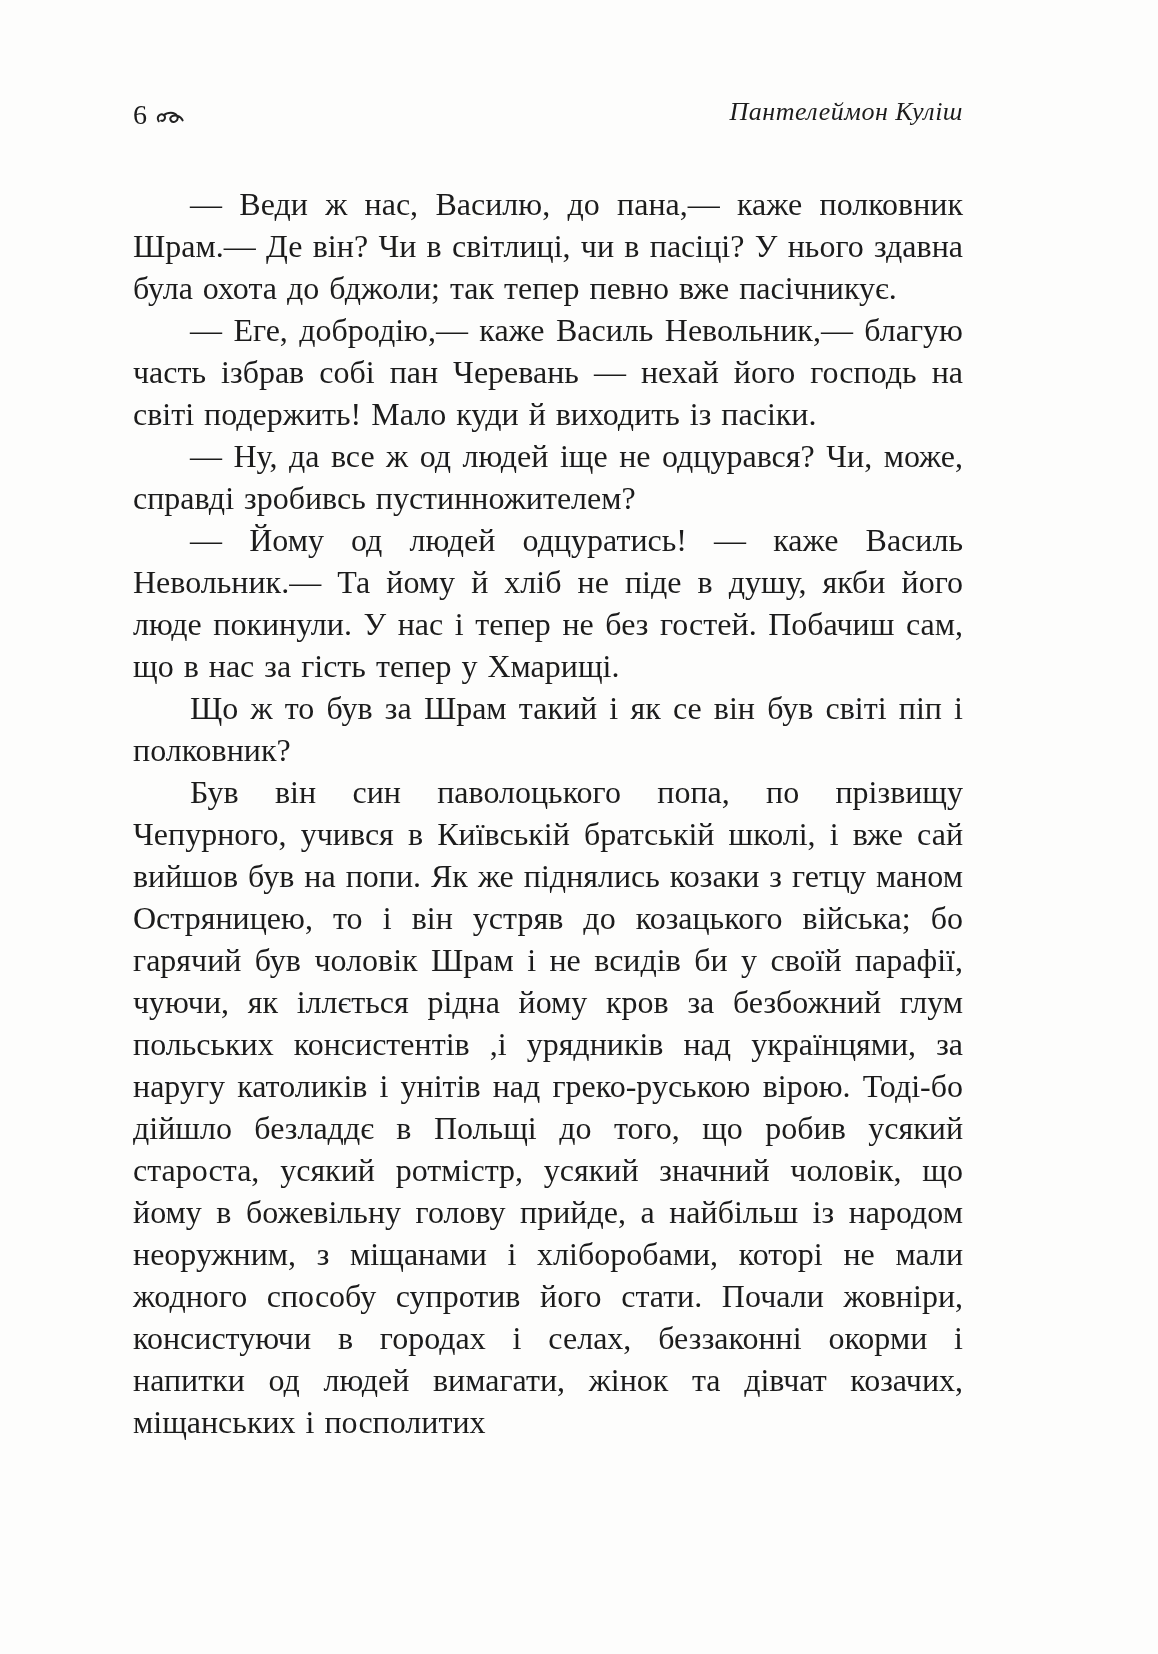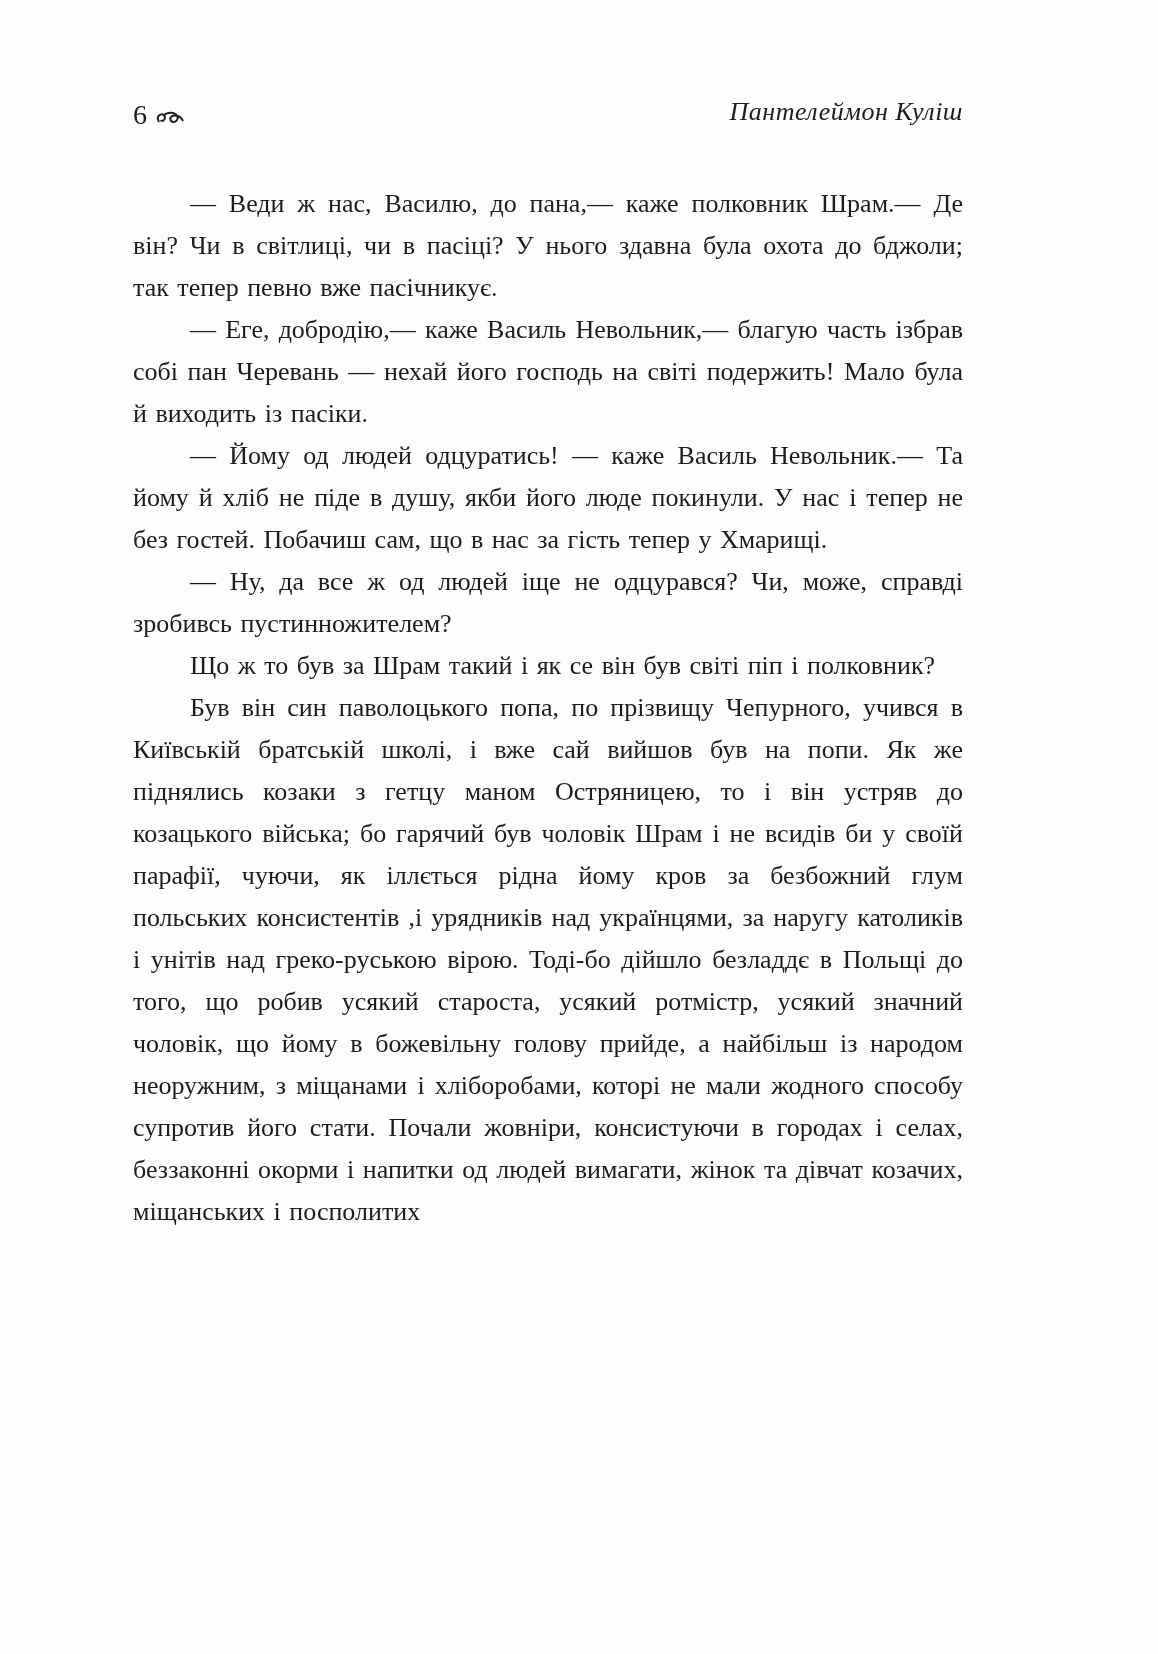--- a/index.html
+++ b/index.html
@@ -45,21 +45,21 @@
     text-align: right;
     font-style: italic;
     font-size: 26px;
     letter-spacing: 0.5px;
   }
   .body-text {
     position: absolute;
     top: 183px;
     left: 133px;
     width: 830px;
-    font-size: 26px;
+    font-size: 32px;
     line-height: 42px;
     text-align: justify;
     text-justify: inter-word;
     hyphens: auto;
   }
   .body-text p {
     margin: 0;
     padding: 0;
     text-indent: 57px;
     word-spacing: 2px;
@@ -77,20 +77,20 @@
         <svg width="30" height="17" viewBox="0 0 32 18" aria-hidden="true">
           <path d="M4 12 C1 7, 6 2.5, 9.5 5.5 C12 7.7, 10 12.5, 6.5 11.3 M9.5 5.5 C13 2, 21 1.5, 23.5 6 C26 10.8, 19.5 15.5, 16.8 11 C15 8, 18.5 4.8, 23.5 6 C26.5 6.8, 28.5 8.5, 29.5 11" fill="none" stroke="#222222" stroke-width="2.1" stroke-linecap="round"></path>
         </svg>
       </span>
     </span>
     <span class="header-title">Пантелеймон Куліш</span>
   </div>
 
   <div class="body-text">
     <p>— Веди ж нас, Василю, до пана,— каже полковник Шрам.— Де він? Чи в світлиці, чи в пасіці? У нього здавна була охота до бджоли; так тепер певно вже пасічникує.</p>
-    <p>— Еге, добродію,— каже Василь Невольник,— благую часть ізбрав собі пан Черевань — нехай його господь на світі подержить! Мало була й виходить із пасіки.</p>
+    <p>— Еге, добродію,— каже Василь Невольник,— благую часть ізбрав собі пан Черевань — нехай його господь на світі подержить! Мало куди й виходить із пасіки.</p>
+    <p>— Ну, да все ж од людей іще не одцурався? Чи, може, справді зробивсь пустинножителем?</p>
     <p>— Йому од людей одцуратись! — каже Василь Невольник.— Та йому й хліб не піде в душу, якби його люде покинули. У нас і тепер не без гостей. Побачиш сам, що в нас за гість тепер у Хмарищі.</p>
-    <p>— Ну, да все ж од людей іще не одцурався? Чи, може, справді зробивсь пустинножителем?</p>
     <p>Що ж то був за Шрам такий і як се він був світі піп і полковник?</p>
     <p>Був він син паволоцького попа, по прізвищу Чепурного, учився в Київській братській школі, і вже сай вийшов був на попи. Як же піднялись козаки з гетцу маном Остряницею, то і він устряв до козацького війська; бо гарячий був чоловік Шрам і не всидів би у своїй парафії, чуючи, як іллється рідна йому кров за безбожний глум польських консистентів ,і урядників над українцями, за наругу католиків і унітів над греко-руською вірою. Тоді-бо дійшло безладдє в Польщі до того, що робив усякий староста, усякий ротмістр, усякий значний чоловік, що йому в божевільну голову прийде, а найбільш із народом неоружним, з міщанами і хліборобами, которі не мали жодного способу супротив його стати. Почали жовніри, консистуючи в городах і селах, беззаконні окорми і напитки од людей вимагати, жінок та дівчат козачих, міщанських і посполитих</p>
   </div>
 
 </div>
 
 </body></html>

